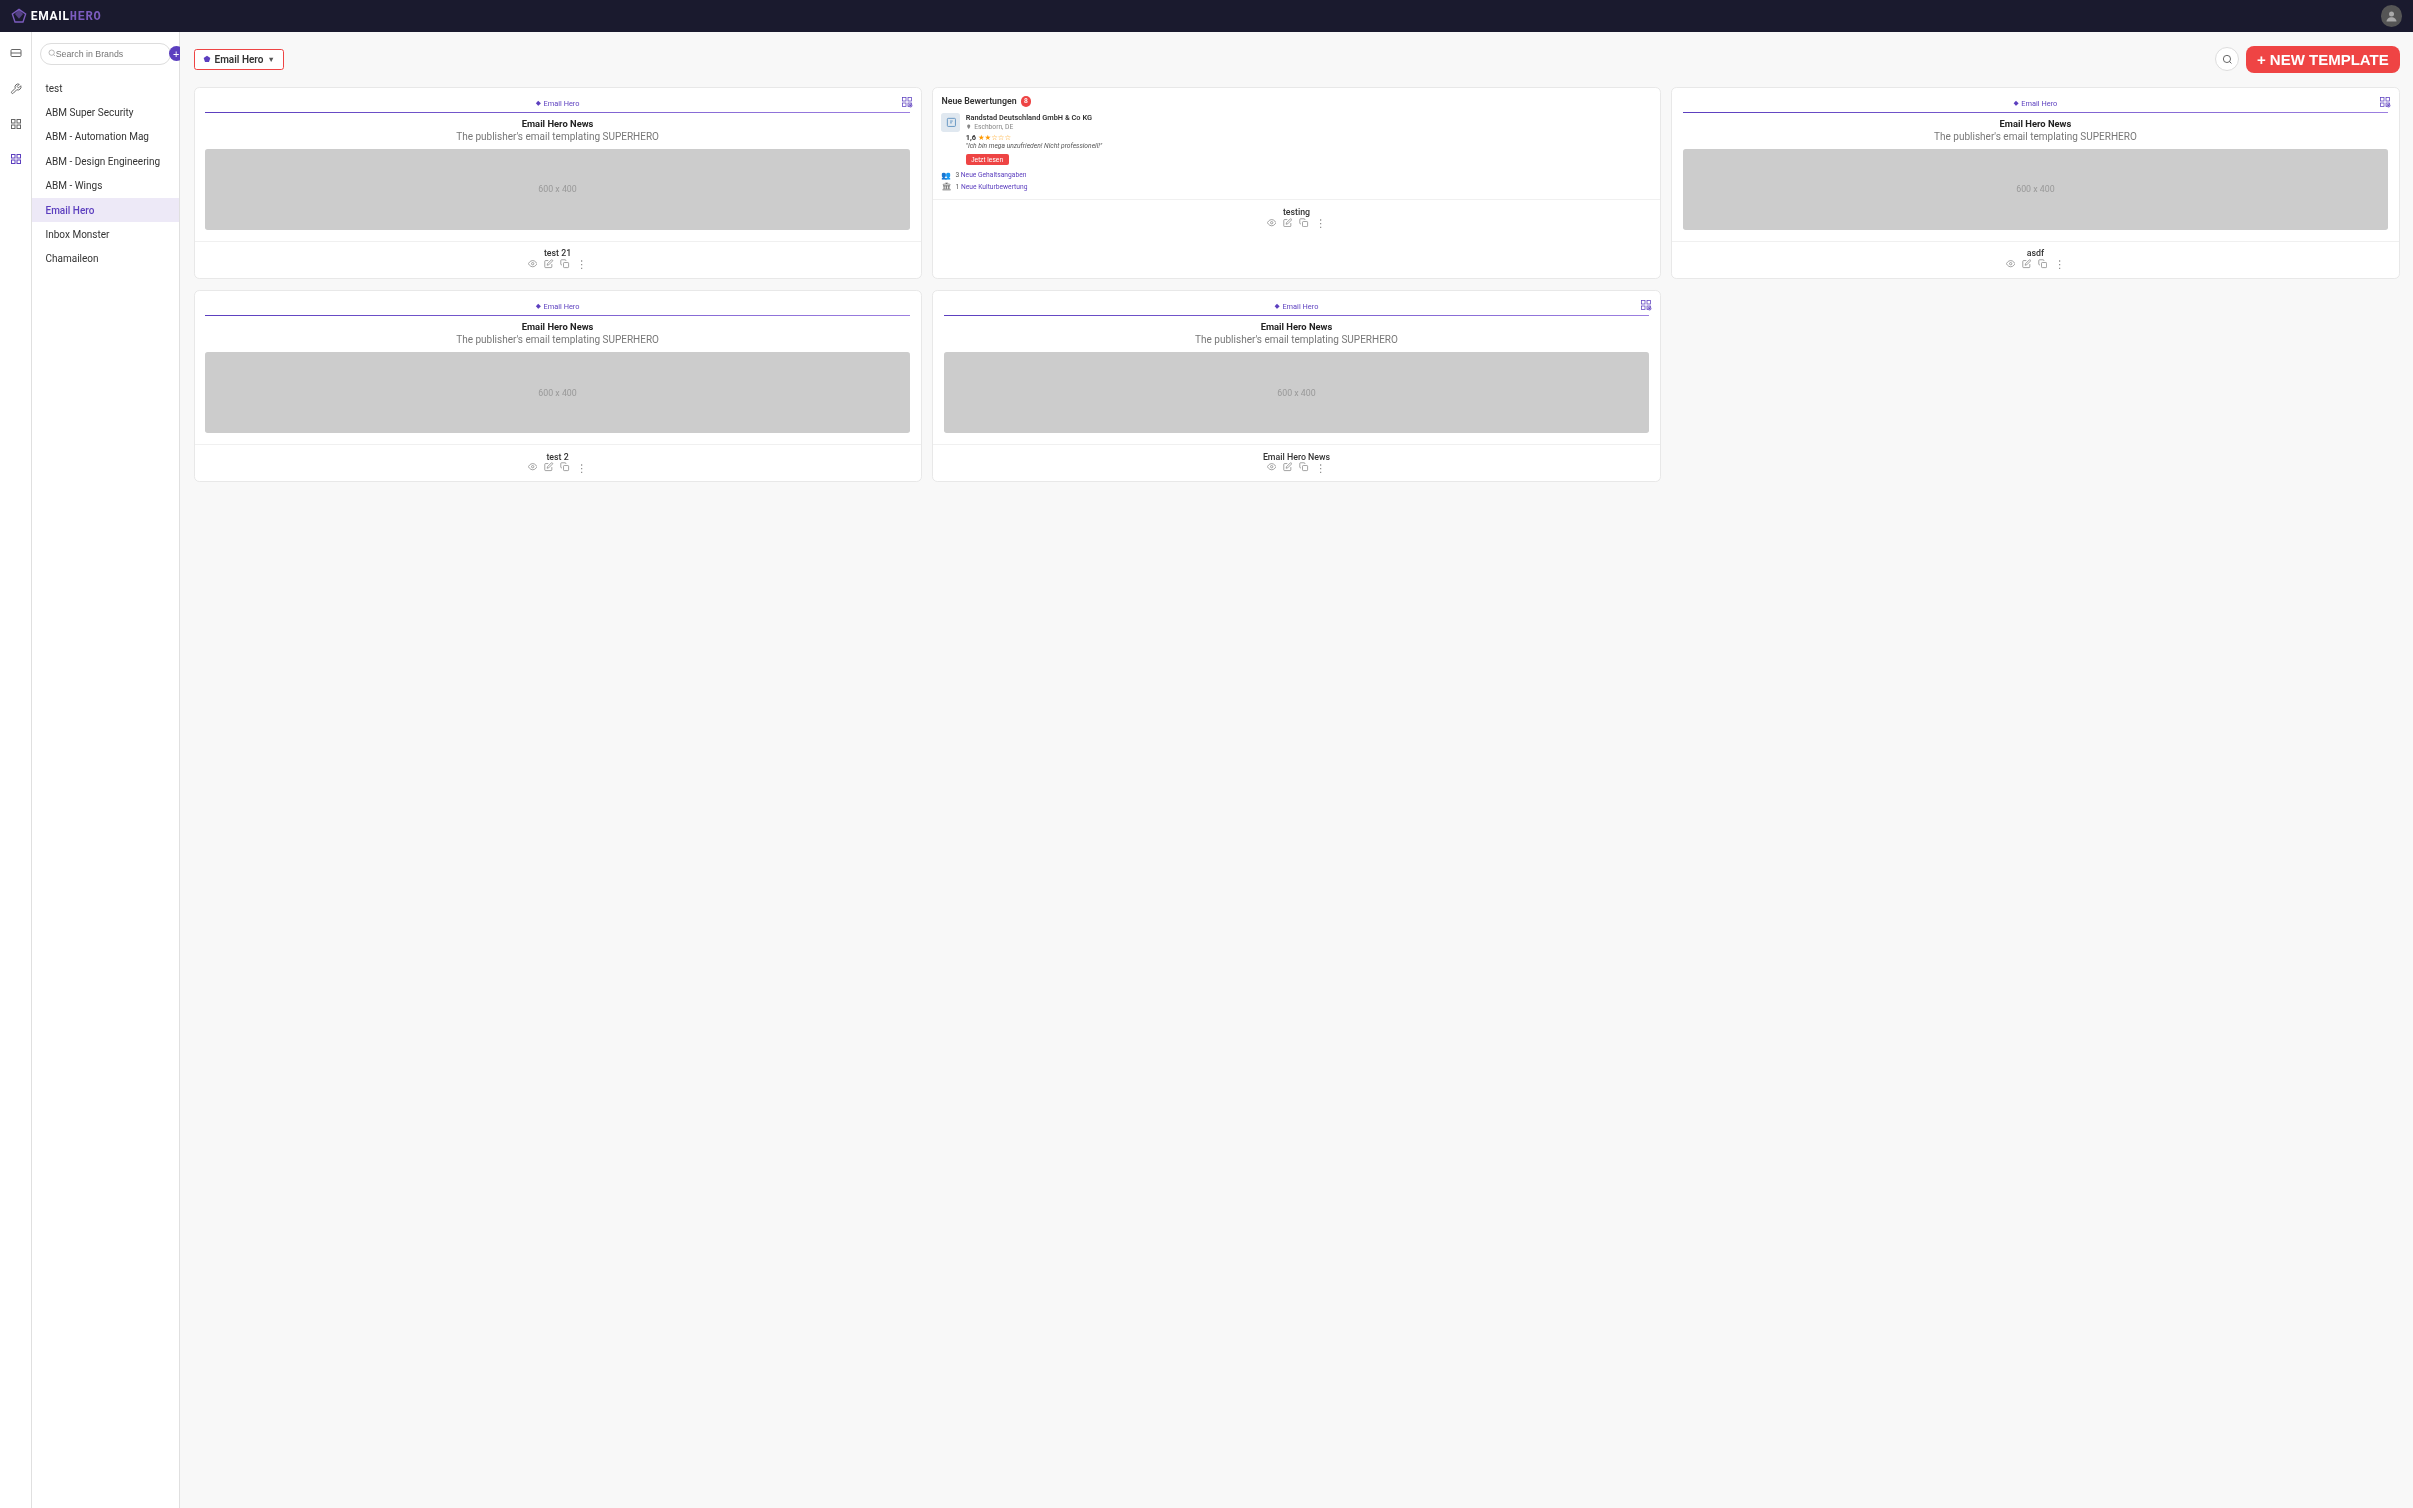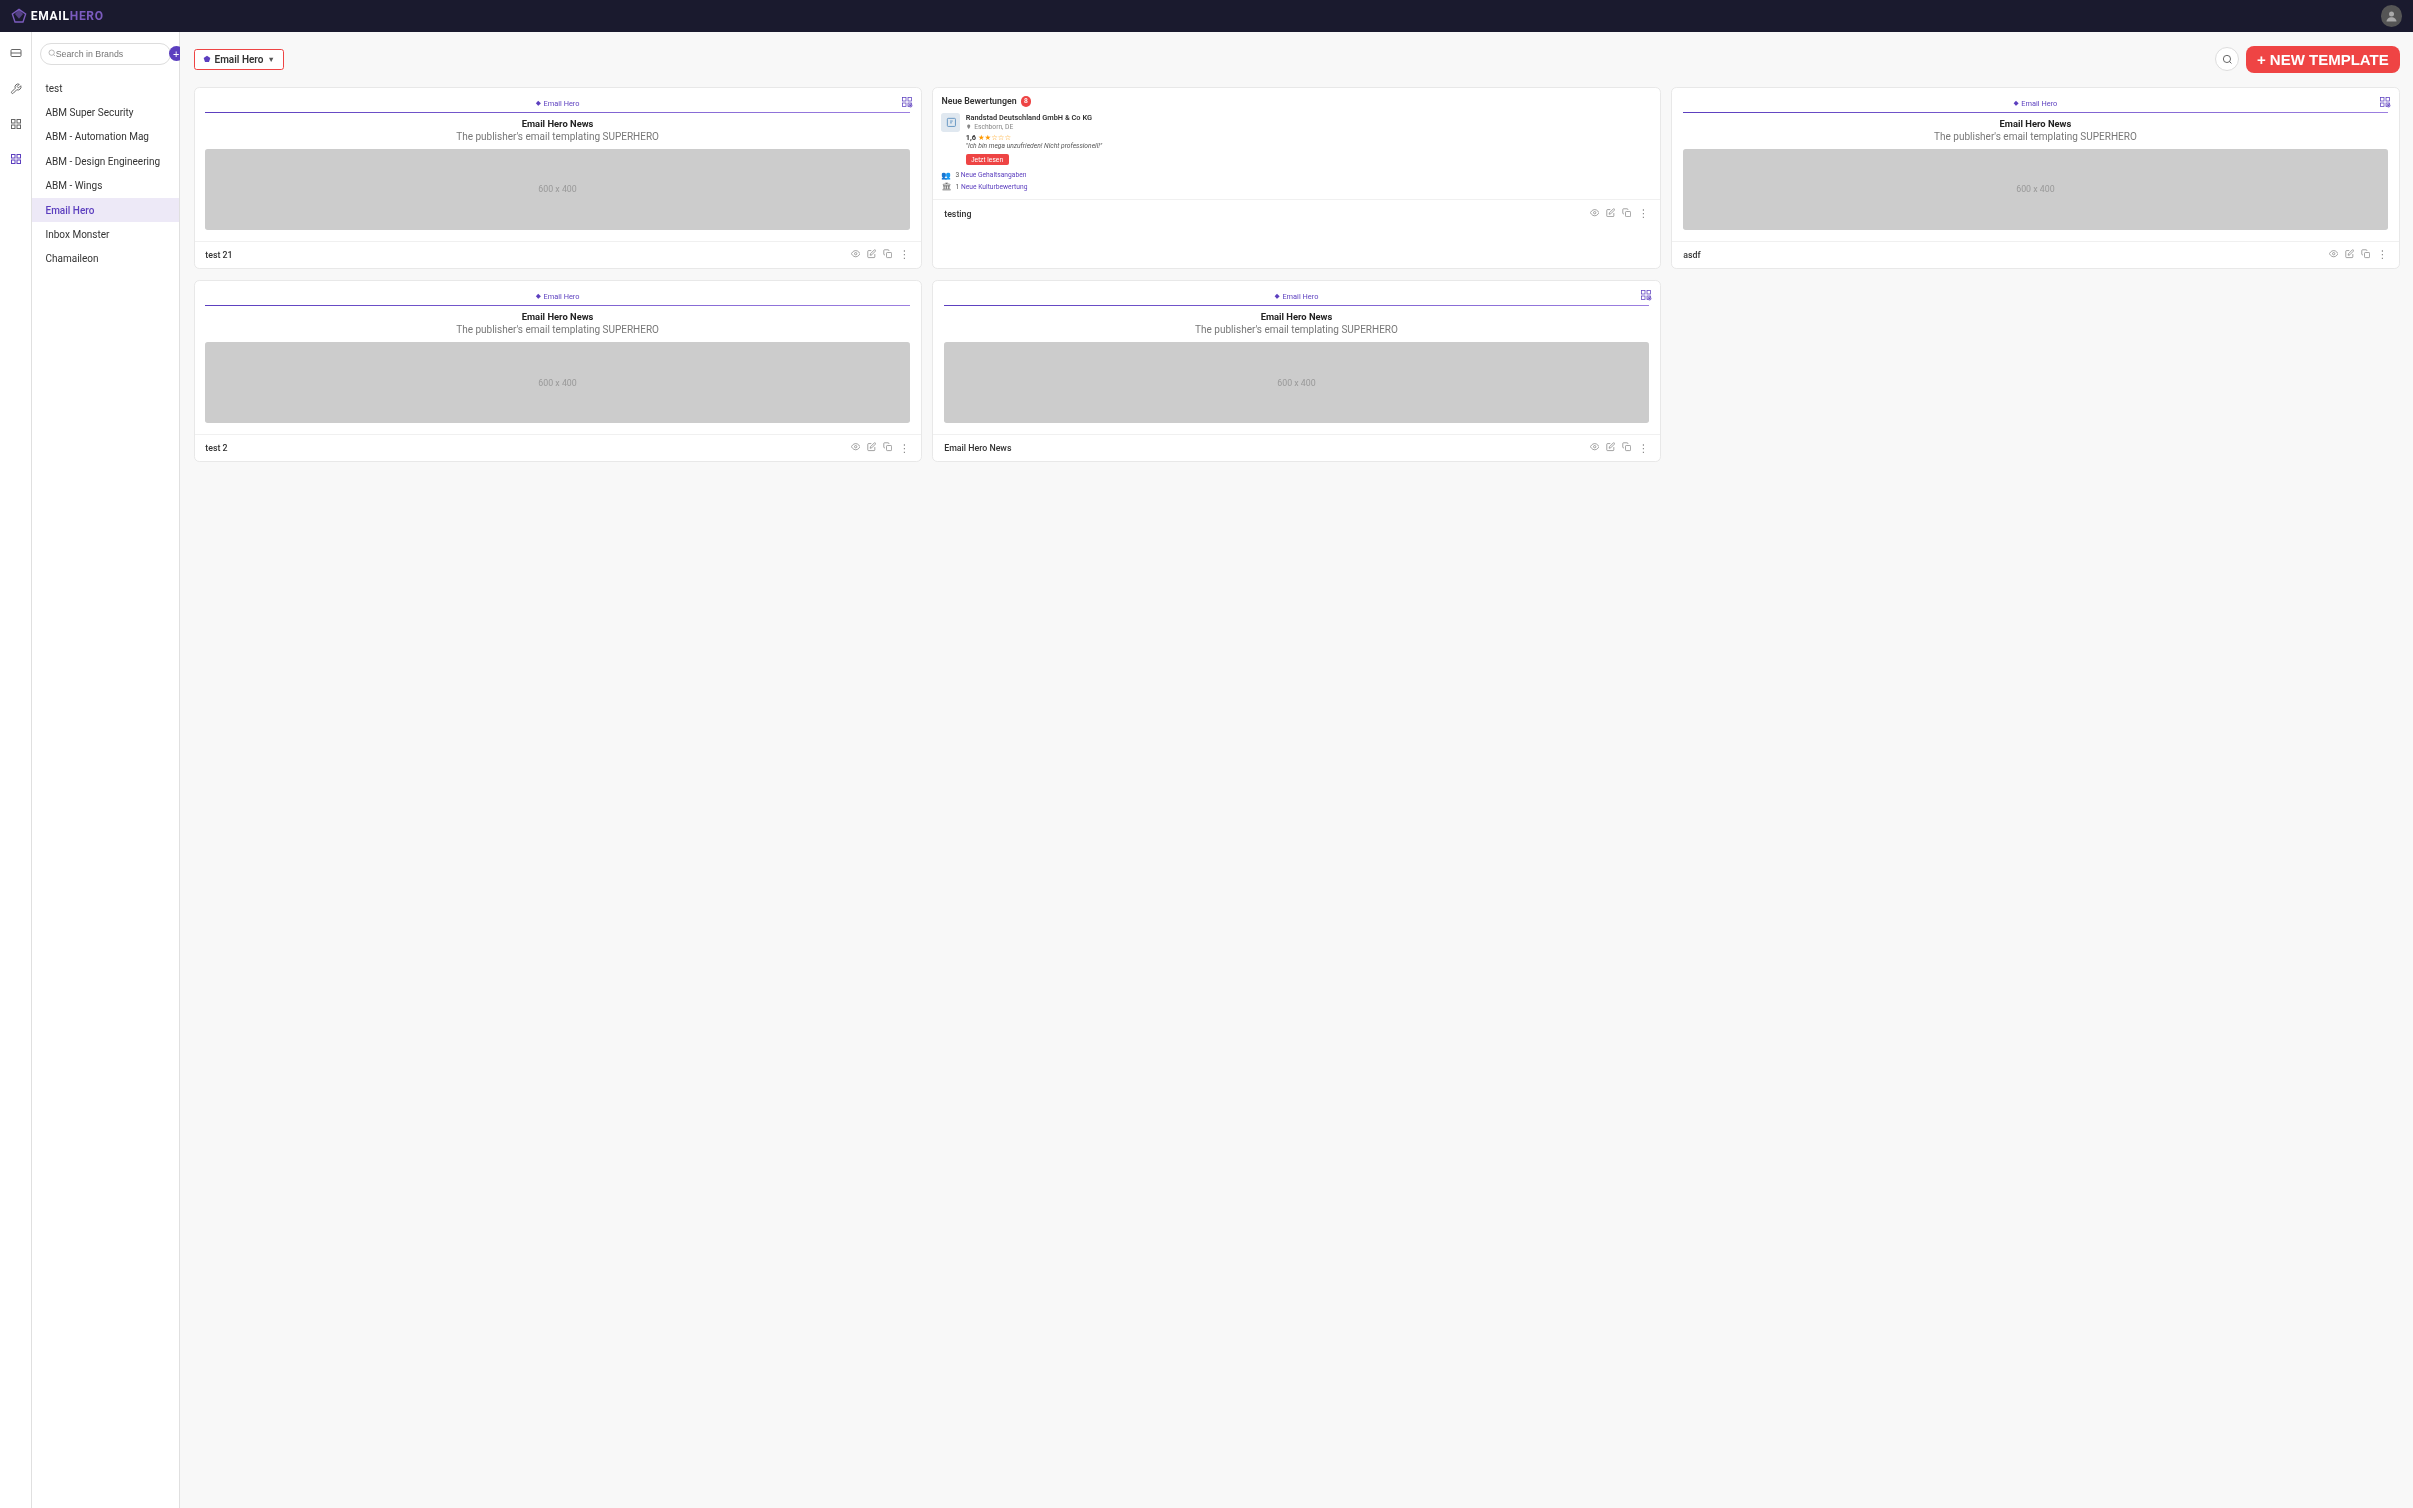--- a/index.html
+++ b/index.html
@@ -23,21 +23,21 @@
     .logo-diamond {
       width: 16px;
       height: 16px;
     }
     .logo-text {
       font-size: 12px;
       font-weight: 700;
       letter-spacing: 0.7px;
     }
     .logo-email { color: #fff; }
-    .logo-hero { color: #7c5cbf; }
+    .logo-hero { color: #7c5cbf; font-family: Liberation Mono, monospace; }
     .topnav-user {
       width: 21.5px;
       height: 21.5px;
       border-radius: 50%;
       background: #555;
       display: flex;
       align-items: center;
       justify-content: center;
       color: #ccc;
       font-size: 12px;
@@ -250,20 +250,21 @@
       right: 8px;
       color: #5c3fbf;
       font-size: 10.8px;
     }
     .card-footer {
       padding: 6.7px 10.8px;
       display: flex;
       align-items: center;
       justify-content: space-between;
       border-top: 0.7px solid #f0f0f0;
+      flex-direction: column;
     }
     .card-name {
       font-size: 8.8px;
       color: #333;
       font-weight: 500;
     }
     .card-actions {
       display: flex;
       align-items: center;
       gap: 6.7px;

